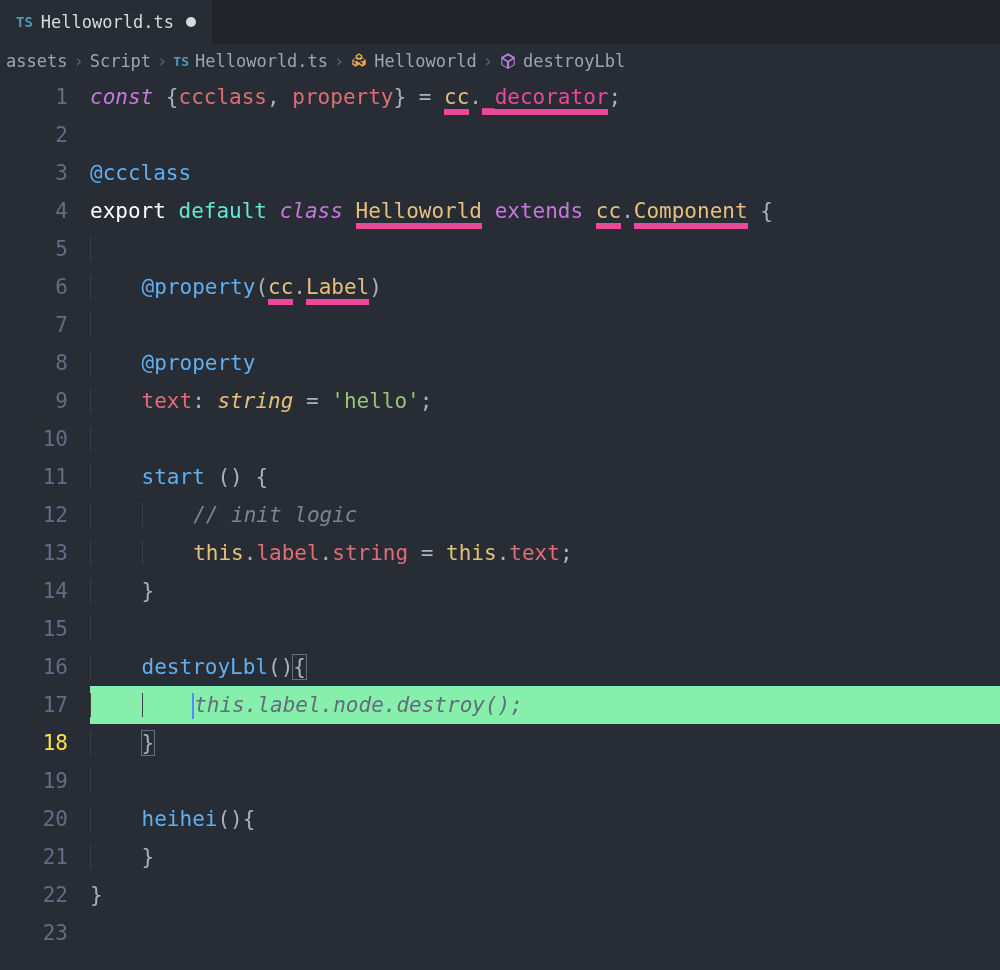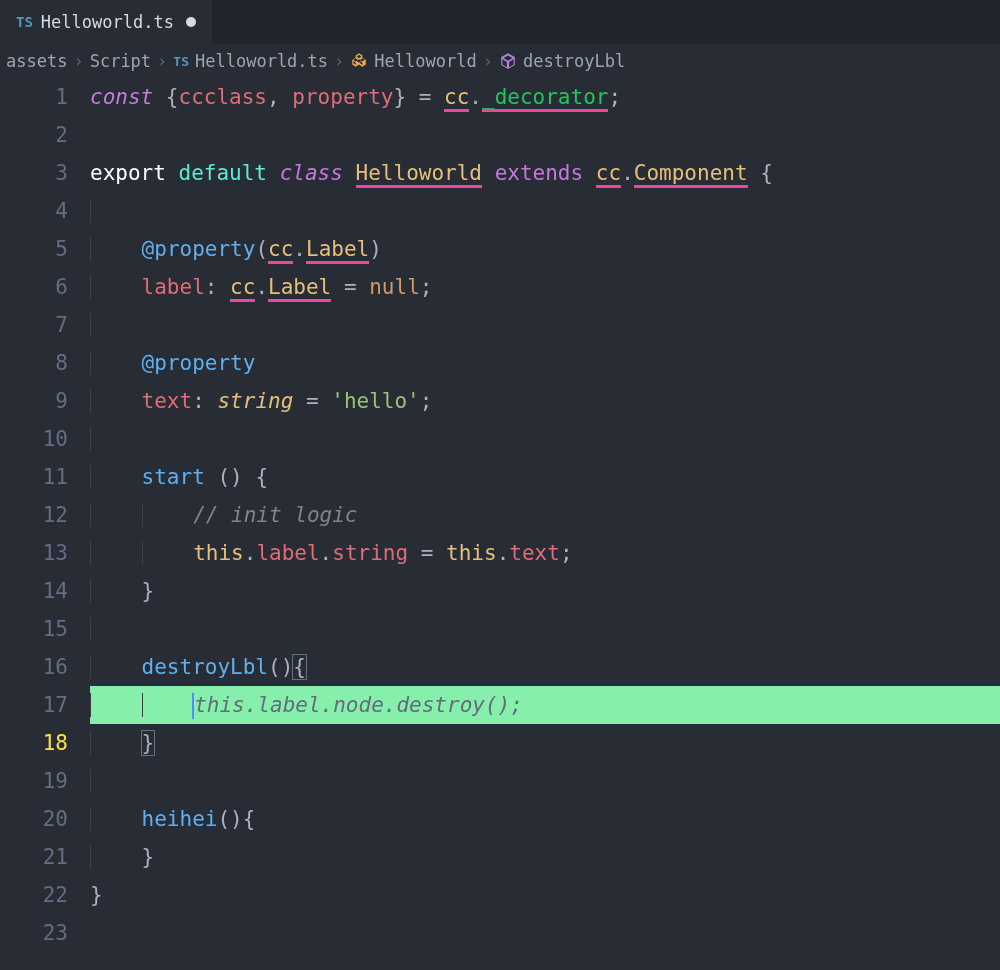--- a/index.html
+++ b/index.html
@@ -94,22 +94,22 @@
 .kw-this { color: #e5c07b; }
 .kw-null { color: #d19a66; }
 .classname { color: #e5c07b; border-bottom: 1px solid #8a9a3b; }
 .prop { color: #e06c75; }
 .func { color: #61afef; }
 .decorator { color: #61afef; }
 .type { color: #e5c07b; font-style: italic; }
 .string { color: #98c379; }
 .comment { color: #7f848e; font-style: italic; }
 .punct { color: #abb2bf; }
-.var { color: #22c55e; }
-.underline { border-bottom: 3px solid #ec4899; }
+.var { color: #ec4899; }
+.underline { border-bottom: 6px solid #ec4899; }
 .ghost { color: #636d7a; font-style: italic; }
 .cursor {
   display: inline-block;
   width: 2px;
   height: 26px;
   background: #528bff;
   vertical-align: middle;
   margin-left: -1px;
 }
 .bracket-box {
@@ -175,24 +175,24 @@
     <div class="ln">19</div>
     <div class="ln">20</div>
     <div class="ln">21</div>
     <div class="ln">22</div>
     <div class="ln">23</div>
   </div>
 
   <div class="code">
     <div class="line"><span class="kw-const">const</span><span class="punct"> {</span><span class="prop">ccclass</span><span class="punct">, </span><span class="prop">property</span><span class="punct">} = </span><span class="classname underline">cc</span><span class="punct">.</span><span class="var underline">_decorator</span><span class="punct">;</span></div>
     <div class="line"></div>
+    <div class="line"><span class="decorator">@</span><span class="decorator">ccclass</span></div>
     <div class="line"><span class="kw-export">export</span><span> </span><span class="kw-default">default</span><span> </span><span class="kw-class">class</span><span> </span><span class="classname underline">Helloworld</span><span> </span><span class="kw-extends">extends</span><span> </span><span class="classname underline">cc</span><span class="punct">.</span><span class="classname underline">Component</span><span> </span><span class="punct">{</span></div>
     <div class="line"><span class="indent-guide"> </span></div>
     <div class="line"><span class="indent-guide">    </span><span class="decorator">@</span><span class="decorator">property</span><span class="punct">(</span><span class="classname underline">cc</span><span class="punct">.</span><span class="classname underline">Label</span><span class="punct">)</span></div>
-    <div class="line"><span class="indent-guide">    </span><span class="prop">label</span><span class="punct">: </span><span class="classname underline">cc</span><span class="punct">.</span><span class="classname underline">Label</span><span class="punct"> = </span><span class="kw-null">null</span><span class="punct">;</span></div>
     <div class="line"><span class="indent-guide"> </span></div>
     <div class="line"><span class="indent-guide">    </span><span class="decorator">@</span><span class="decorator">property</span></div>
     <div class="line"><span class="indent-guide">    </span><span class="prop">text</span><span class="punct">: </span><span class="type">string</span><span class="punct"> = </span><span class="string">'hello'</span><span class="punct">;</span></div>
     <div class="line"><span class="indent-guide"> </span></div>
     <div class="line"><span class="indent-guide">    </span><span class="func">start</span><span> </span><span class="punct">() </span><span class="punct">{</span></div>
     <div class="line"><span class="indent-guide">    </span><span class="indent-guide">    </span><span class="comment">// init logic</span></div>
     <div class="line"><span class="indent-guide">    </span><span class="indent-guide">    </span><span class="kw-this">this</span><span class="punct">.</span><span class="prop">label</span><span class="punct">.</span><span class="prop">string</span><span class="punct"> = </span><span class="kw-this">this</span><span class="punct">.</span><span class="prop">text</span><span class="punct">;</span></div>
     <div class="line"><span class="indent-guide">    </span><span class="punct">}</span></div>
     <div class="line"><span class="indent-guide"> </span></div>
     <div class="line"><span class="indent-guide">    </span><span class="func">destroyLbl</span><span class="punct">()</span><span class="punct bracket-box">{</span></div>

